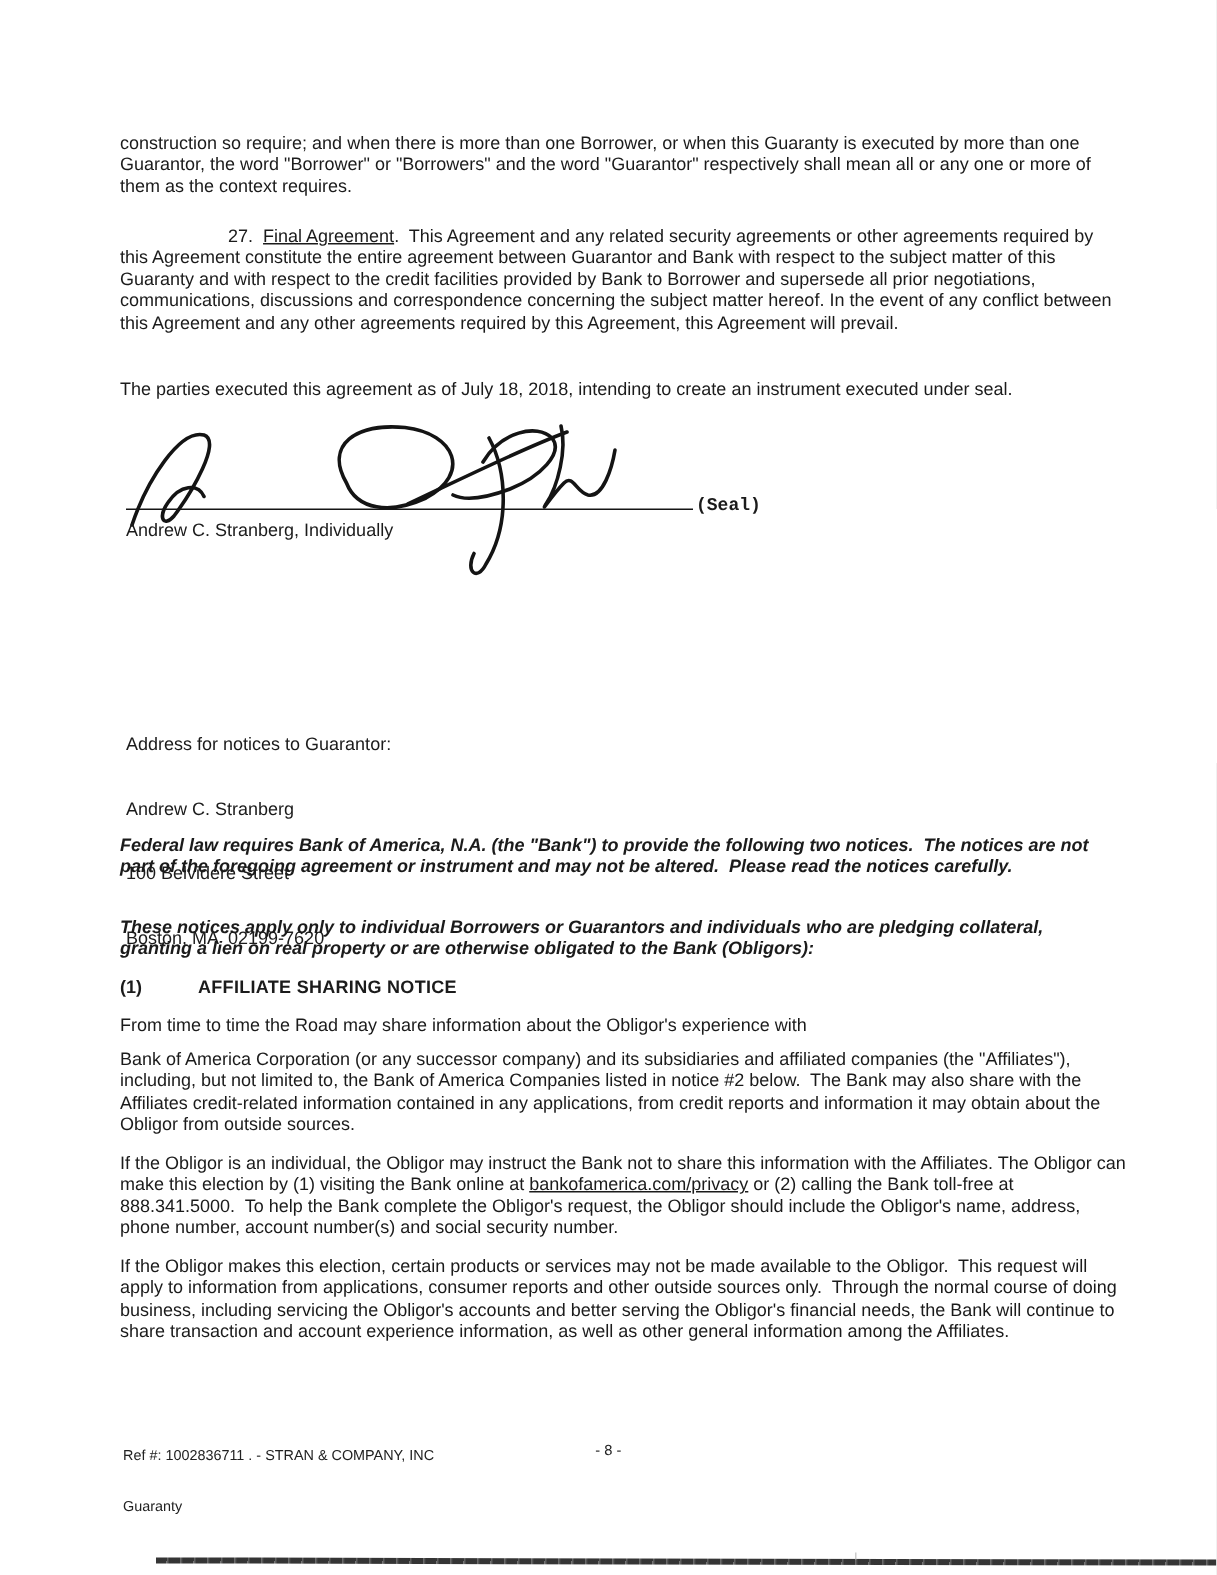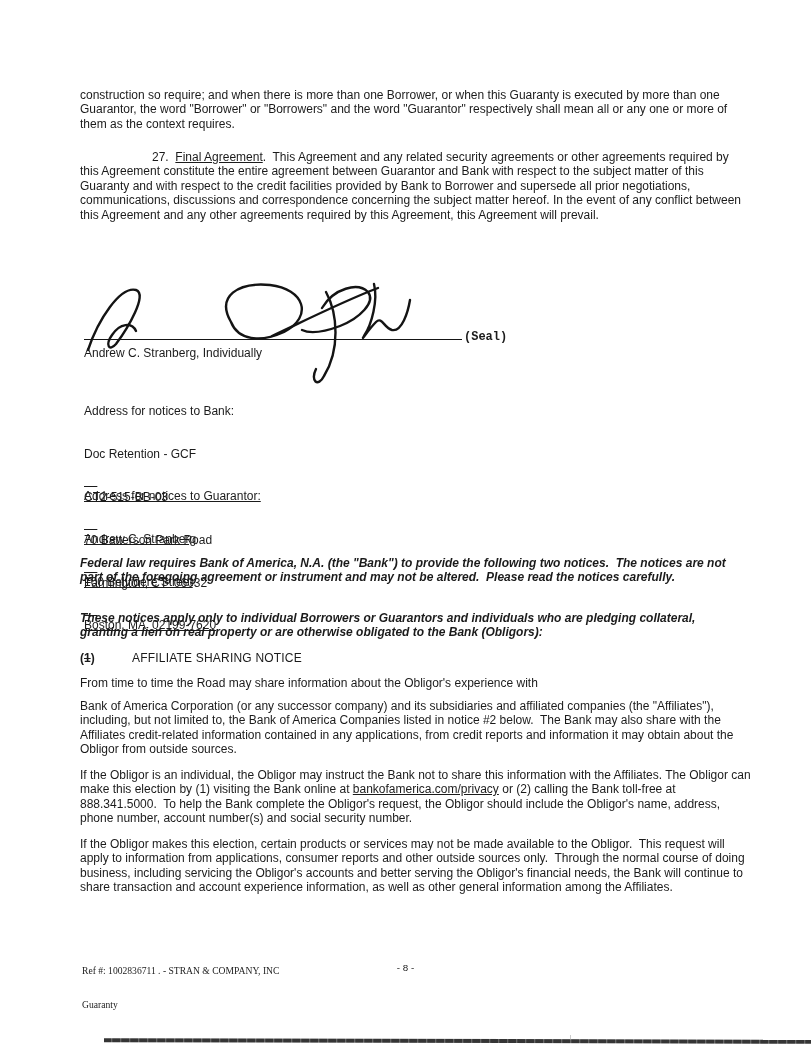--- a/index.html
+++ b/index.html
@@ -13,21 +13,21 @@
     color:#1b1b1b;
     overflow:hidden;
   }
   .doc-text{position:absolute;white-space:pre-wrap;}
   .w-body{width:666px;}
   .indent27{text-indent:72px;}
   .underline{text-decoration:underline;}
   .bold-italic{font-weight:700;font-style:italic;}
   .addr-line{line-height:14.2px;}
   .sec-num{display:inline-block;width:52px;font-weight:700;}
-  .sec-title{font-weight:400;letter-spacing:0.2px;}
+  .sec-title{font-weight:700;letter-spacing:0.2px;}
   .sig-svg{position:absolute;left:76px;top:278px;overflow:visible;}
   .sig-line{position:absolute;left:84px;top:339px;width:378px;border-top:1.7px solid #151515;}
   .seal{position:absolute;left:464px;top:330px;font-weight:700;font-family:Liberation Mono, monospace;}
   .footer-small{font-size:9.6px;line-height:11.4px;color:#222;}
   .page-num{position:absolute;left:0;top:961px;width:811px;text-align:center;font-size:9.8px;color:#222;}
   .bottom-bar{
     position:absolute;left:104px;top:1039px;width:707px;height:4px;
     background:repeating-linear-gradient(90deg,#232323 0px,#232323 7px,#6a6a6a 7px,#232323 9px);
     transform:rotate(0.12deg);
     opacity:0.92;
@@ -36,66 +36,60 @@
 </style>
 </head>
 <body>
 
 <div class="page">
 
   <div class="doc-text w-body" style="left:80px;top:88px;">construction so require; and when there is more than one Borrower, or when this Guaranty is executed by more than one Guarantor, the word "Borrower" or "Borrowers" and the word "Guarantor" respectively shall mean all or any one or more of them as the context requires.</div>
 
   <div class="doc-text w-body indent27" style="left:80px;top:150px;"><span>27.  </span><span class="underline">Final Agreement</span><span>.  This Agreement and any related security agreements or other agreements required by this Agreement constitute the entire agreement between Guarantor and Bank with respect to the subject matter of this Guaranty and with respect to the credit facilities provided by Bank to Borrower and supersede all prior negotiations, communications, discussions and correspondence concerning the subject matter hereof. In the event of any conflict between this Agreement and any other agreements required by this Agreement, this Agreement will prevail.</span></div>
 
+  <div class="doc-text" style="left:80px;top:252px;width:690px;">The parties executed this agreement as of July 18, 2018, intending to create an instrument executed under seal.</div>
 
   <svg class="sig-svg" width="400" height="120" viewBox="0 0 400 120">
     <g fill="none" stroke="#141414" stroke-width="2.4" stroke-linecap="round">
       <path d="M 12 72 C 22 42, 44 8, 60 12 C 72 16, 52 50, 40 66 C 33 74, 29 67, 36 57 C 44 45, 56 44, 60 53"></path>
       <path d="M 155 44 C 140 18, 162 4, 194 7 C 228 11, 238 38, 208 54 C 184 65, 162 62, 155 44"></path>
       <path d="M 246 30 C 258 10, 282 4, 292 14 C 300 24, 284 40, 264 48 C 248 54, 234 56, 226 52"></path>
       <path d="M 196 58 C 230 42, 270 22, 302 10"></path>
       <path d="M 298 6 C 302 22, 296 46, 288 58 C 284 65, 292 52, 300 44 C 306 38, 308 50, 316 52 C 326 54, 332 34, 334 22"></path>
       <path d="M 250 14 C 262 36, 264 72, 248 98 C 242 110, 234 103, 240 91"></path>
     </g>
   </svg>
 
   <div class="sig-line"></div>
   <div class="seal">(Seal)</div>
   <div class="doc-text" style="left:84px;top:346px;">Andrew C. Stranberg, Individually</div>
 
-  <div class="doc-text" style="left:84px;top:375px;">
-    <div class="addr-line">Address for notices to Bank:</div>
-    <div class="addr-line">Doc Retention - GCF</div>
-    <div class="addr-line">CT2-515-BB-03</div>
-    <div class="addr-line">70 Batterson Park Road</div>
-    <div class="addr-line">Farmington, CT  06032</div>
-  </div>
 
-  <div class="doc-text" style="left:84px;top:460px;text-decoration:underline;">
+  <div class="doc-text" style="left:84px;top:460px;">
     <div class="addr-line">Address for notices to Guarantor:</div>
     <div class="addr-line">Andrew C. Stranberg</div>
     <div class="addr-line">100 Belvidere Street</div>
     <div class="addr-line">Boston, MA  02199-7620</div>
   </div>
 
   <div class="doc-text w-body bold-italic" style="left:80px;top:556px;">Federal law requires Bank of America, N.A. (the "Bank") to provide the following two notices.  The notices are not part of the foregoing agreement or instrument and may not be altered.  Please read the notices carefully.</div>
 
   <div class="doc-text w-body bold-italic" style="left:80px;top:611px;">These notices apply only to individual Borrowers or Guarantors and individuals who are pledging collateral, granting a lien on real property or are otherwise obligated to the Bank (Obligors):</div>
 
   <div class="doc-text" style="left:80px;top:651px;width:680px;"><span class="sec-num">(1)</span><span class="sec-title">AFFILIATE SHARING NOTICE</span></div>
 
   <div class="doc-text" style="left:80px;top:676px;width:690px;">From time to time the Road may share information about the Obligor's experience with</div>
 
   <div class="doc-text" style="left:80px;top:699px;width:674px;">Bank of America Corporation (or any successor company) and its subsidiaries and affiliated companies (the "Affiliates"), including, but not limited to, the Bank of America Companies listed in notice #2 below.  The Bank may also share with the Affiliates credit-related information contained in any applications, from credit reports and information it may obtain about the Obligor from outside sources.</div>
 
   <div class="doc-text" style="left:80px;top:768px;width:674px;"><span>If the Obligor is an individual, the Obligor may instruct the Bank not to share this information with the Affiliates. The Obligor can make this election by (1) visiting the Bank online at </span><span class="underline">bankofamerica.com/privacy</span><span> or (2) calling the Bank toll-free at 888.341.5000.  To help the Bank complete the Obligor's request, the Obligor should include the Obligor's name, address, phone number, account number(s) and social security number.</span></div>
 
   <div class="doc-text" style="left:80px;top:837px;width:674px;">If the Obligor makes this election, certain products or services may not be made available to the Obligor.  This request will apply to information from applications, consumer reports and other outside sources only.  Through the normal course of doing business, including servicing the Obligor's accounts and better serving the Obligor's financial needs, the Bank will continue to share transaction and account experience information, as well as other general information among the Affiliates.</div>
 
-  <div class="doc-text footer-small" style="left:82px;top:942px;width:400px;font-family:Liberation Serif, serif;">
+  <div class="doc-text footer-small" style="left:82px;top:942px;width:400px;">
     <div>Ref #: 1002836711 . - STRAN &amp; COMPANY, INC</div>
     <div>Guaranty</div>
   </div>
 
   <div class="page-num">- 8 -</div>
 
   <div class="bottom-bar"></div>
   <div class="speck" style="left:570px;top:1035px;width:1px;height:5px;opacity:.5;"></div>
 
 </div>

